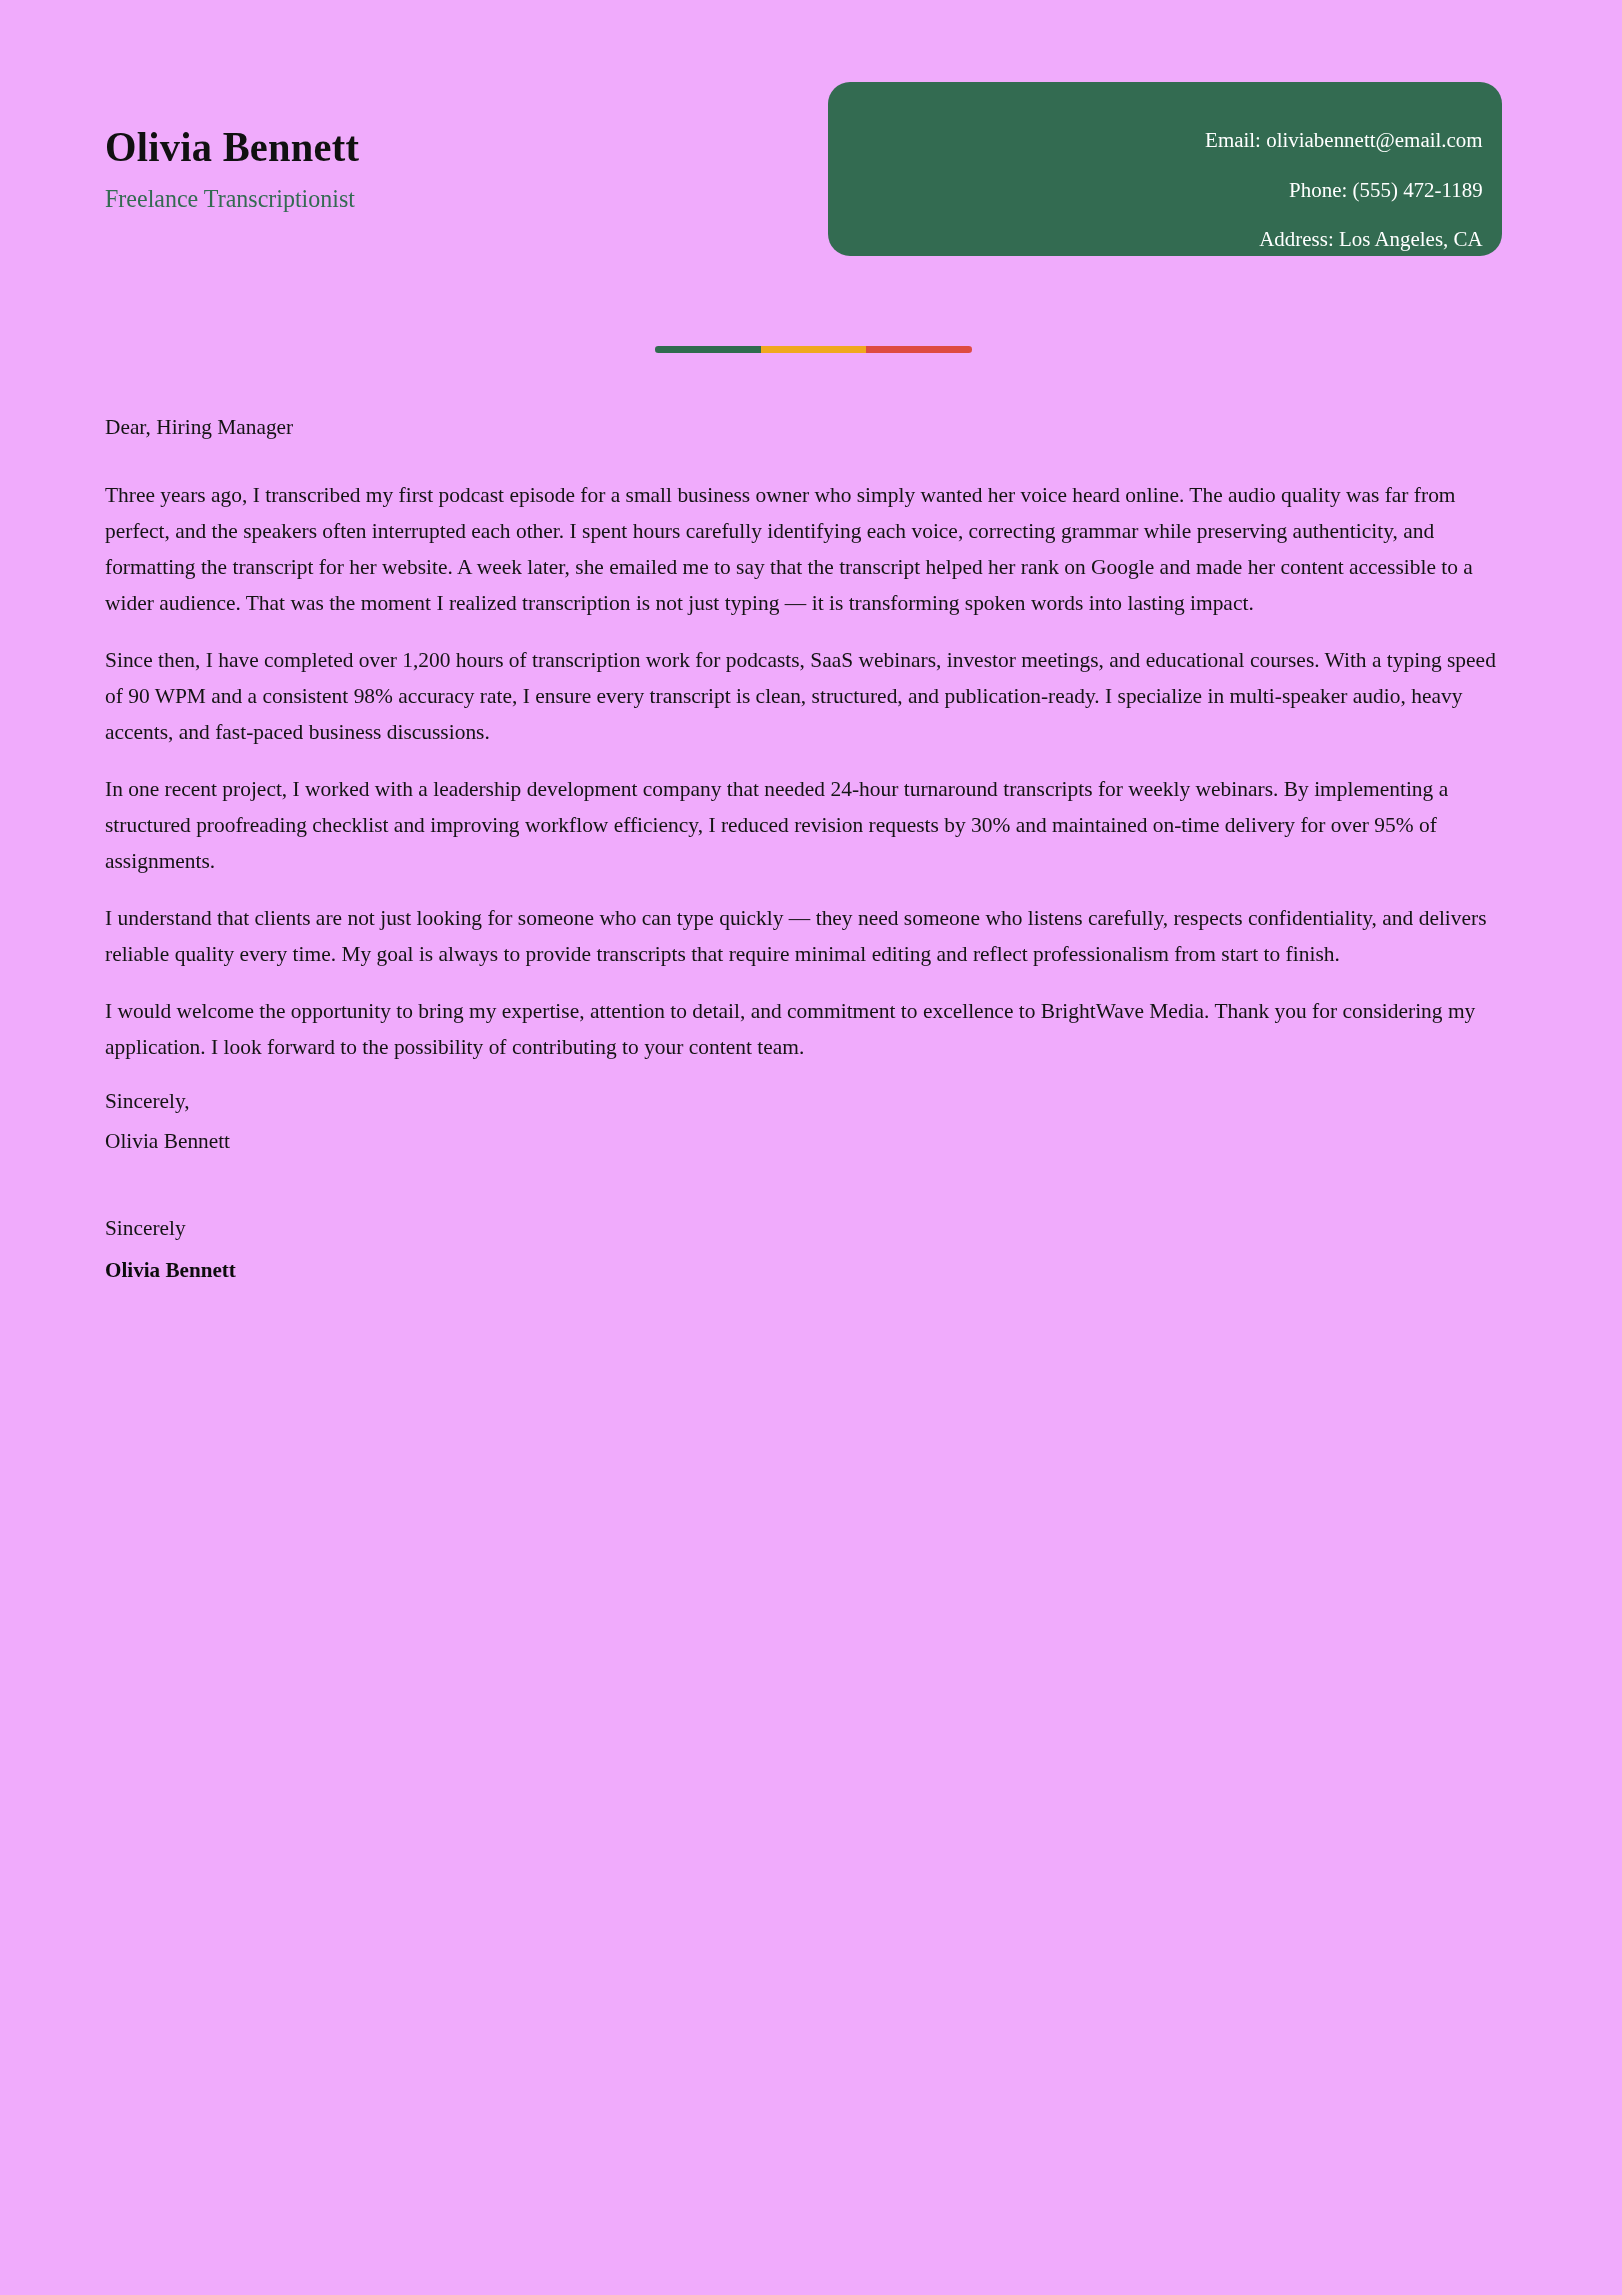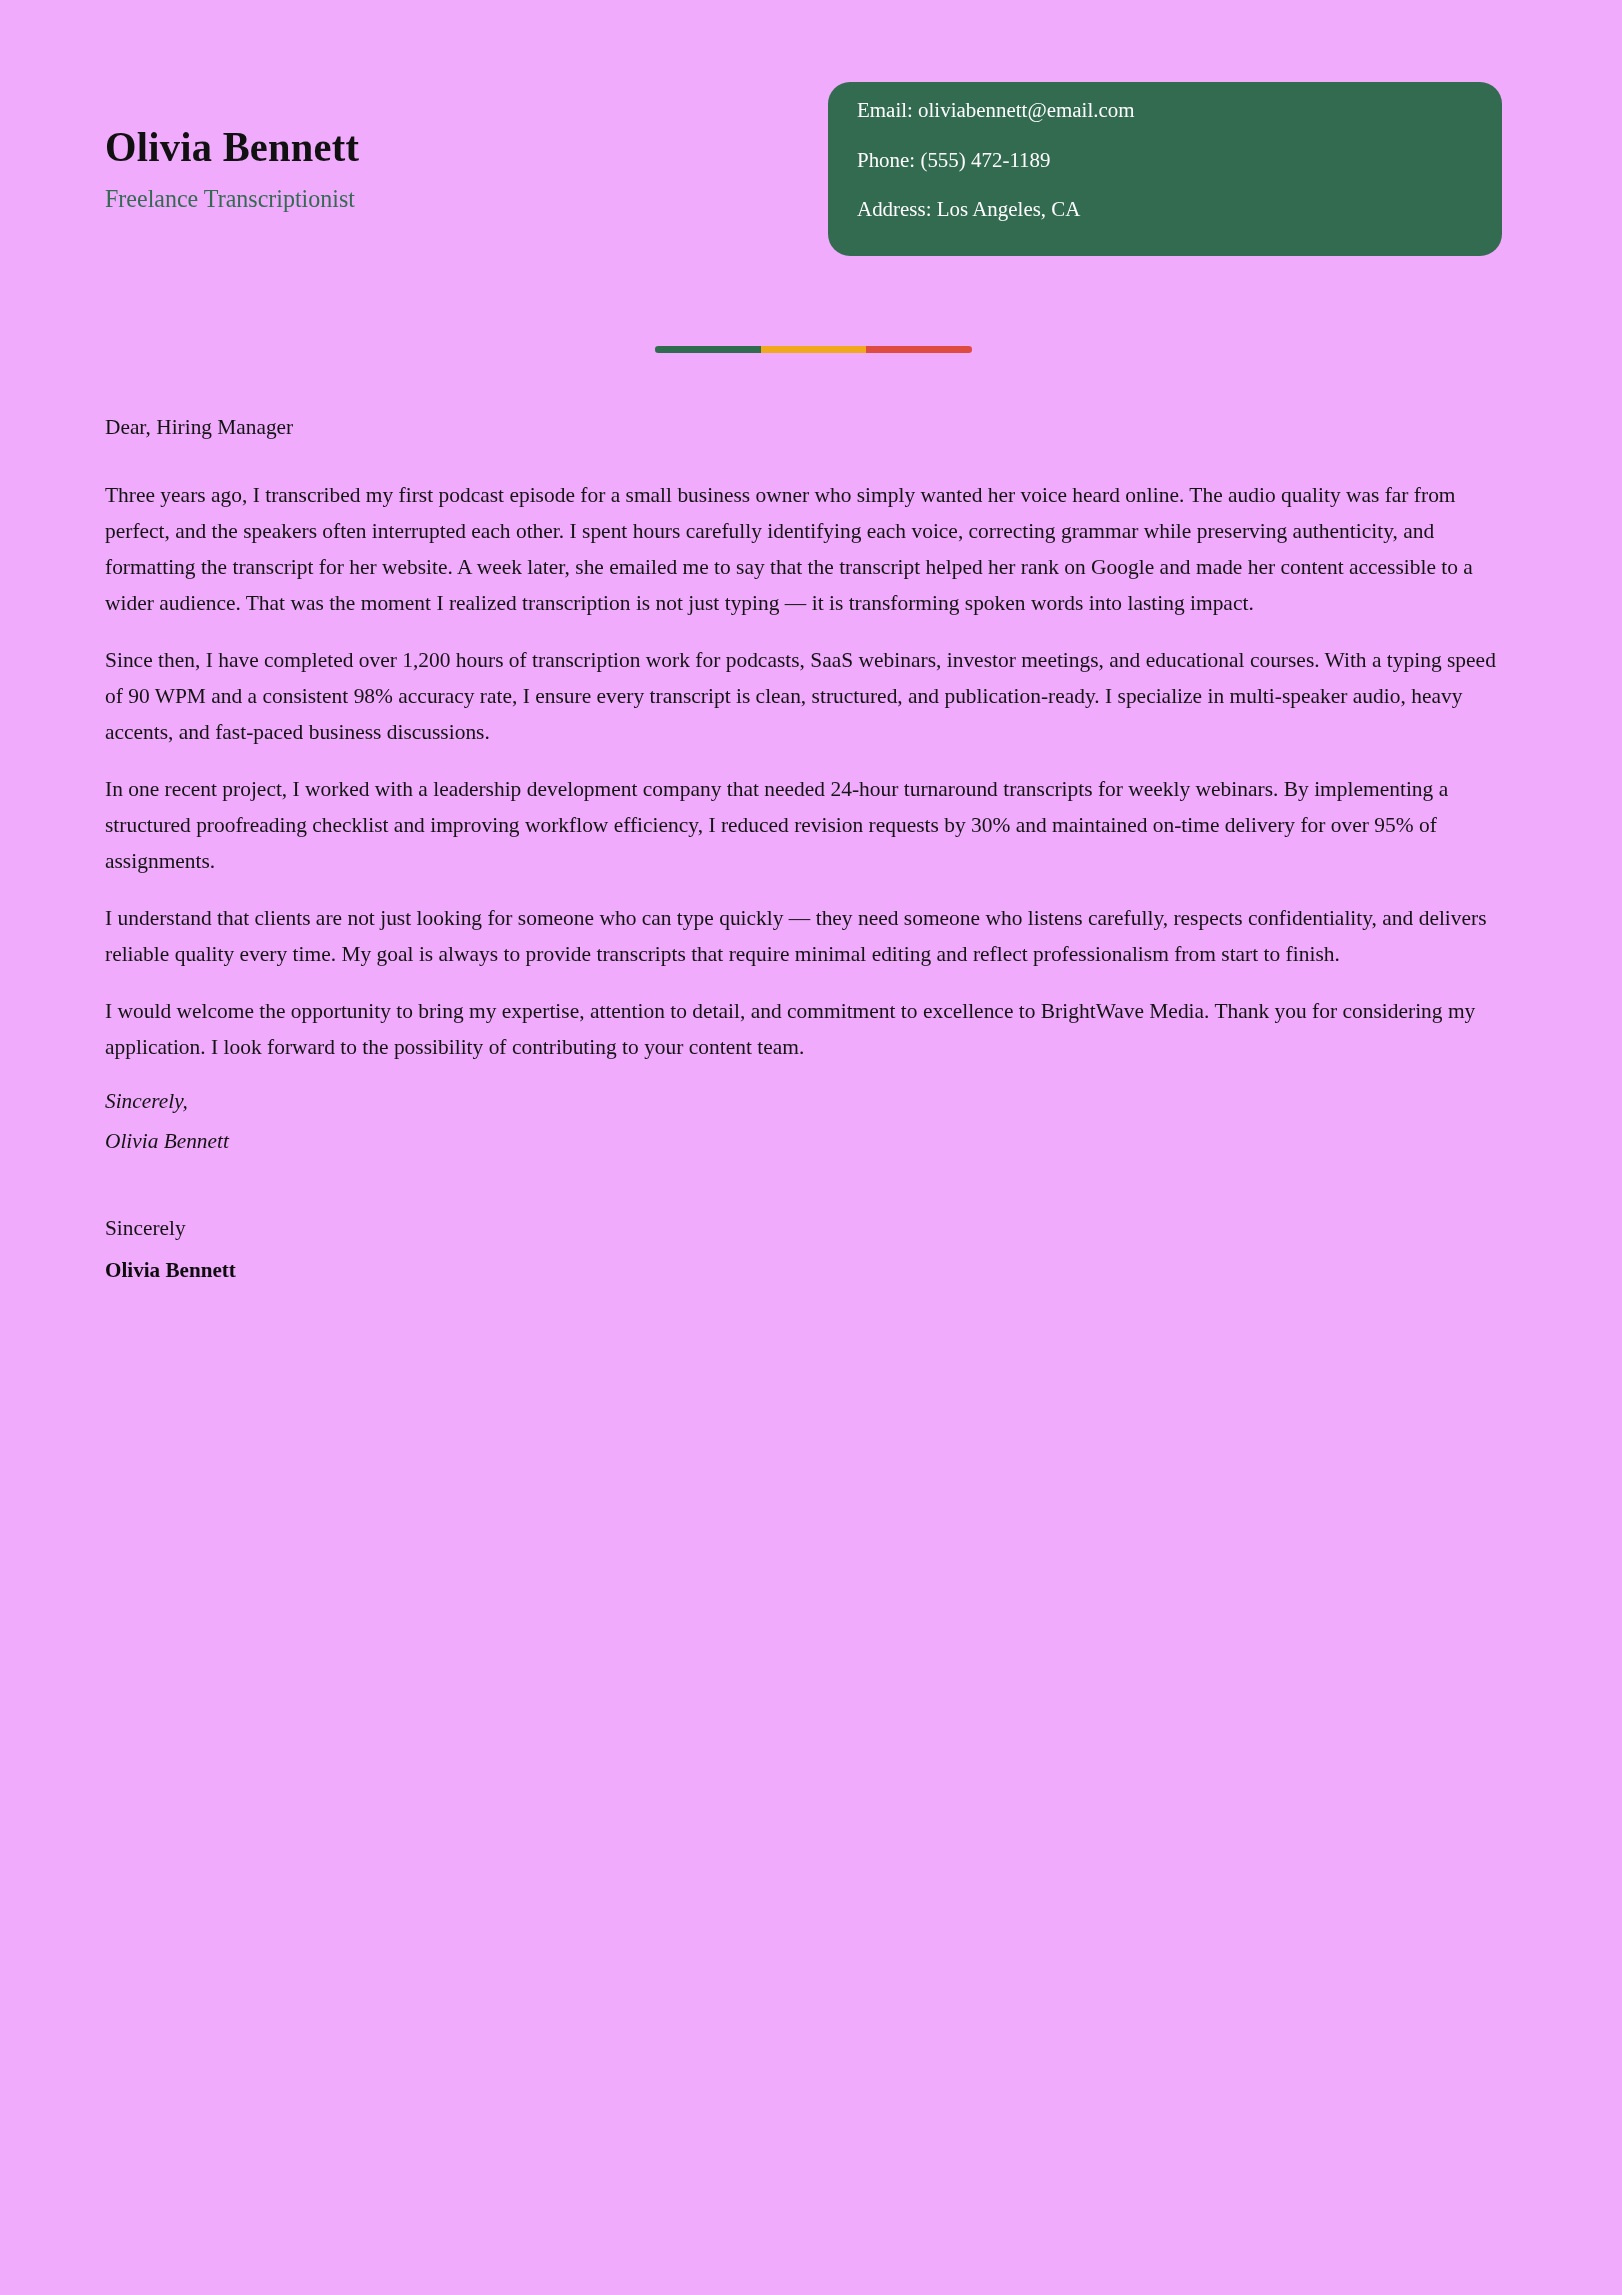--- a/index.html
+++ b/index.html
@@ -58,21 +58,22 @@
 
   .contact-card {
     position: absolute;
     left: 828px;
     top: 82px;
     width: 674px;
     height: 174px;
     background: #336B51;
     border-radius: 22px;
     box-sizing: border-box;
-    padding: 18px 0 0 29px;
+    padding: 48px 0 0 29px;
+    text-align: right;
   }
   .contact-line {
     color: #ffffff;
     font-family: "Liberation Serif", "DejaVu Serif", serif;
     font-size: 21.6px;
     line-height: 1.0;
     margin-bottom: 28px;
     white-space: nowrap;
     transform: scaleX(0.97);
     transform-origin: left center;
@@ -132,21 +133,20 @@
     color: #141414;
     margin: 0 0 21px 0;
     text-align: left;
     transform: scaleX(0.975);
     transform-origin: left top;
     width: 1449px;
   }
 
   .signoff {
     margin-top: 25px;
-    font-style: italic;
   }
   .signoff-line {
     font-size: 22px;
     line-height: 1.0;
     color: #141414;
     margin-bottom: 18.3px;
     transform: scaleX(0.97);
     transform-origin: left center;
     white-space: nowrap;
   }

